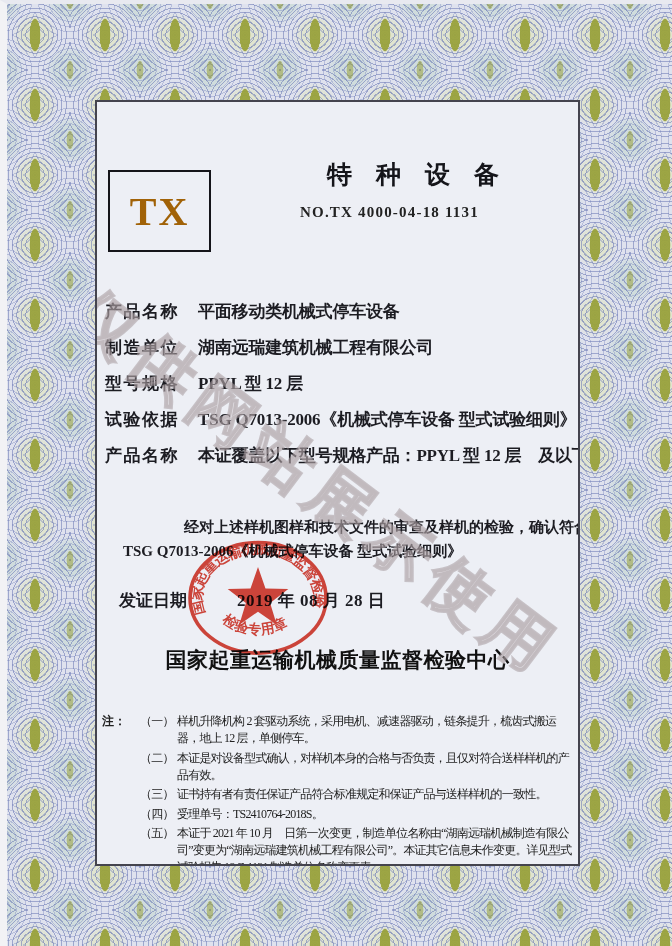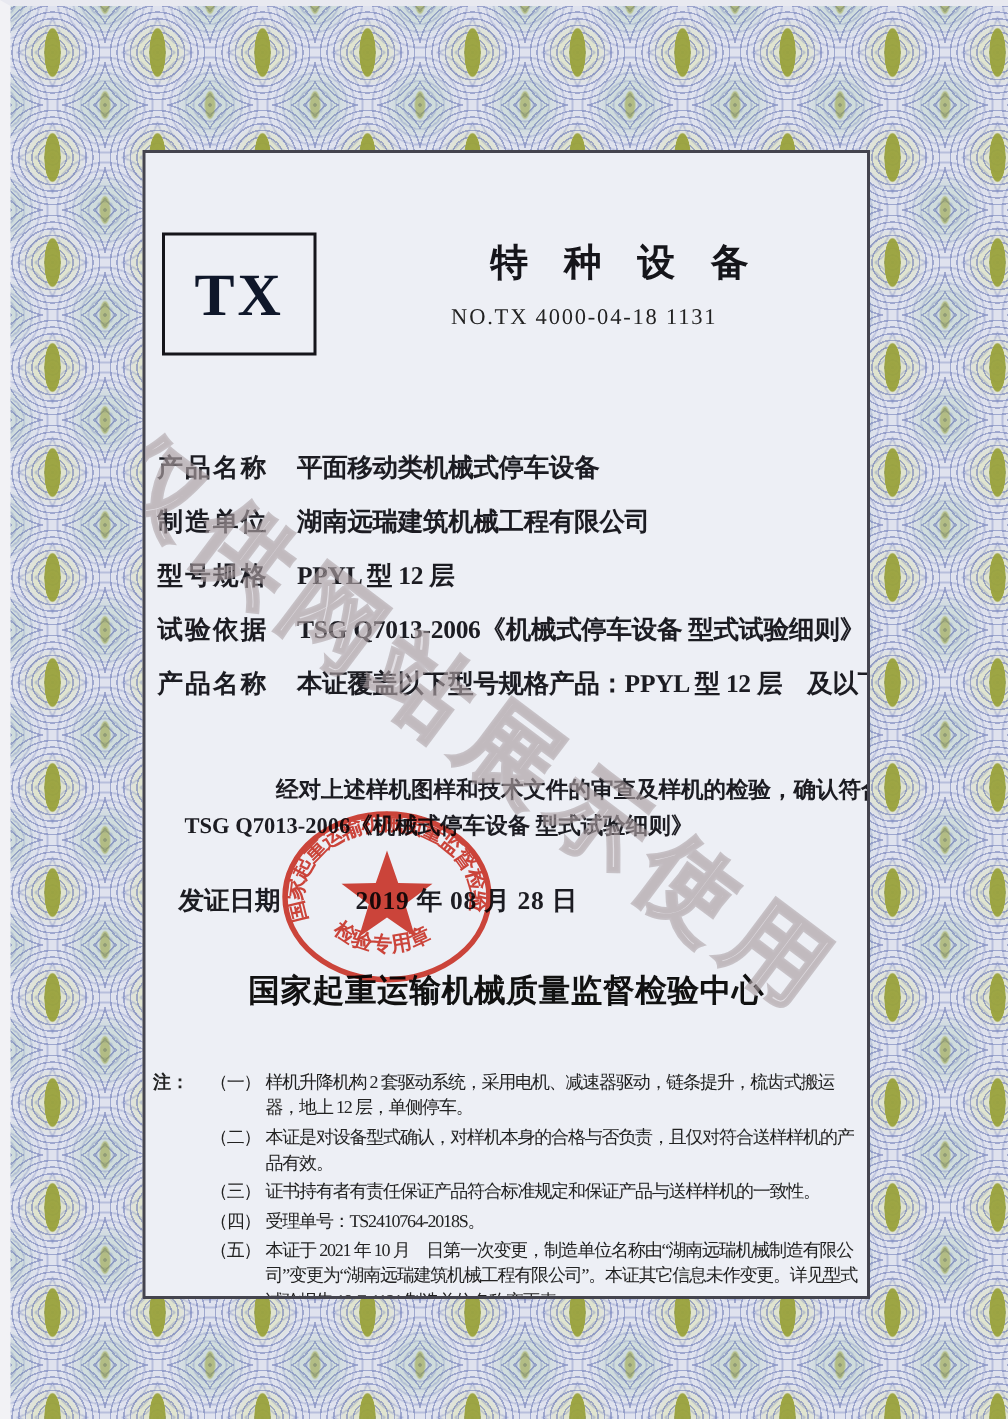--- a/index.html
+++ b/index.html
@@ -36,28 +36,28 @@
   
   .watermark{
     position:absolute;left:8px;top:168px;z-index:3;pointer-events:none;
     font-size:64px;font-weight:700;letter-spacing:10px;white-space:nowrap;
     transform:rotate(37deg);transform-origin:0 0;
     color:transparent;-webkit-text-stroke:2.2px rgba(167,156,161,.55);
     text-shadow:0 0 1px rgba(190,170,175,.25);
   }
   
   .tx-box{
-    position:absolute;left:11px;top:53px;width:99px;height:78px;
+    position:absolute;left:11px;top:68px;width:99px;height:78px;
     border:2.5px solid #15151a;display:flex;align-items:center;justify-content:center;
-    font-size:40px;font-weight:700;letter-spacing:2px;color:#0f172a;
+    font-size:40px;font-weight:700;letter-spacing:2px;color:#a16207;
   }
   .title-area{position:absolute;left:112px;top:56px;right:8px;text-align:center;color:#15151a;}
   .title-small{font-size:25px;font-weight:700;letter-spacing:24px;padding-left:24px;margin-left:47px;}
   .title-main{font-size:39px;font-weight:700;letter-spacing:2px;margin-top:3px;}
-  .cert-no{font-size:15px;font-weight:400;letter-spacing:1.2px;margin-top:13px;color:#222;}
+  .cert-no{font-size:15px;font-weight:700;letter-spacing:1.2px;margin-top:13px;color:#222;}
   
   .fields{position:absolute;left:8px;top:199px;right:6px;color:#1c1c22;}
   .field-row{display:flex;margin-bottom:15px;font-size:17px;line-height:21px;font-weight:600;}
   .field-label{flex:none;width:78px;letter-spacing:1.5px;}
   .field-value{margin-left:15px;letter-spacing:-0.2px;white-space:nowrap;}
   
   .statement{position:absolute;left:26px;top:413px;right:6px;font-size:15px;font-weight:600;line-height:24px;color:#1c1c22;white-space:nowrap;}
   .statement .indent{padding-left:61px;}
   
   .date-row{position:absolute;left:22px;top:487px;display:flex;font-size:17px;font-weight:600;color:#1c1c22;gap:31px;}

